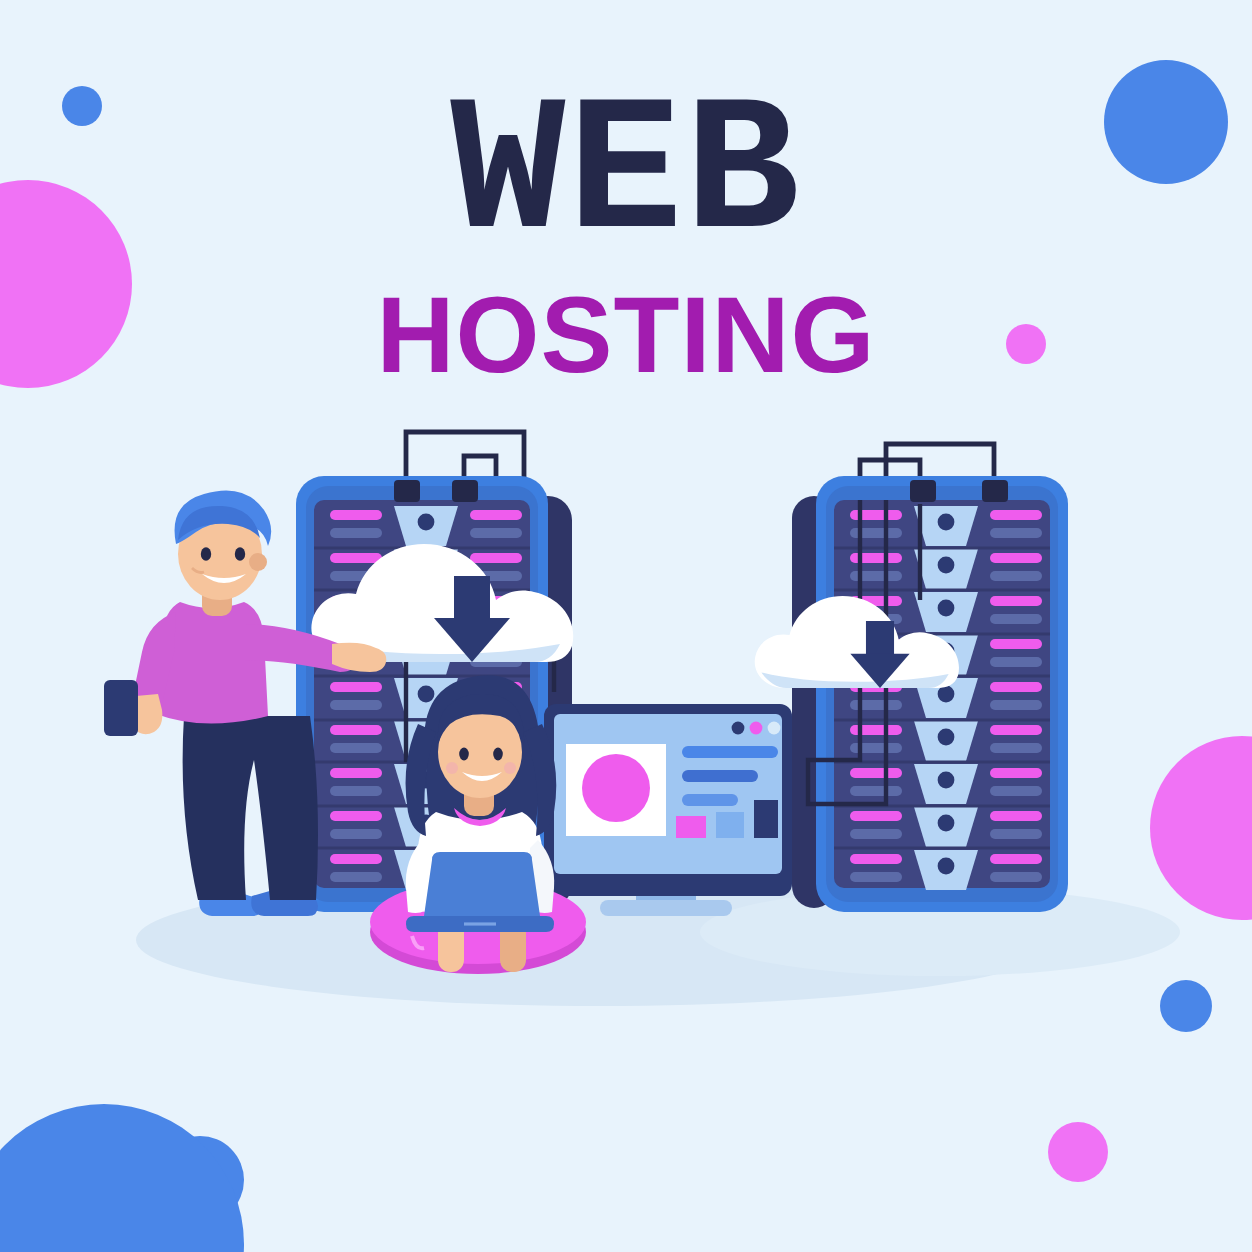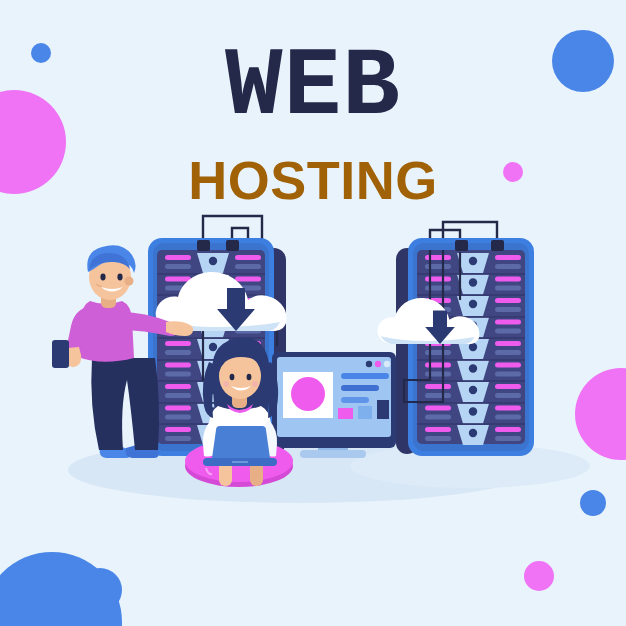--- a/index.html
+++ b/index.html
@@ -45,22 +45,22 @@
     color: #242849;
     margin: 0;
   }
   .title-sub {
     display: block;
     font-family: "Liberation Sans", sans-serif;
     font-weight: bold;
     font-size: 54px;
     line-height: 1.05;
     letter-spacing: 0.5px;
-    color: #a16207;
-    margin: 16px;
+    color: #a21caf;
+    margin: 4px;
     padding-top: 4px;
   }
 </style>
 </head>
 <body>
 
 <div id="poster">
 
   <svg class="layer" viewBox="0 0 626 626">
     <rect x="0" y="0" width="626" height="626" fill="#e8f3fc"></rect>

